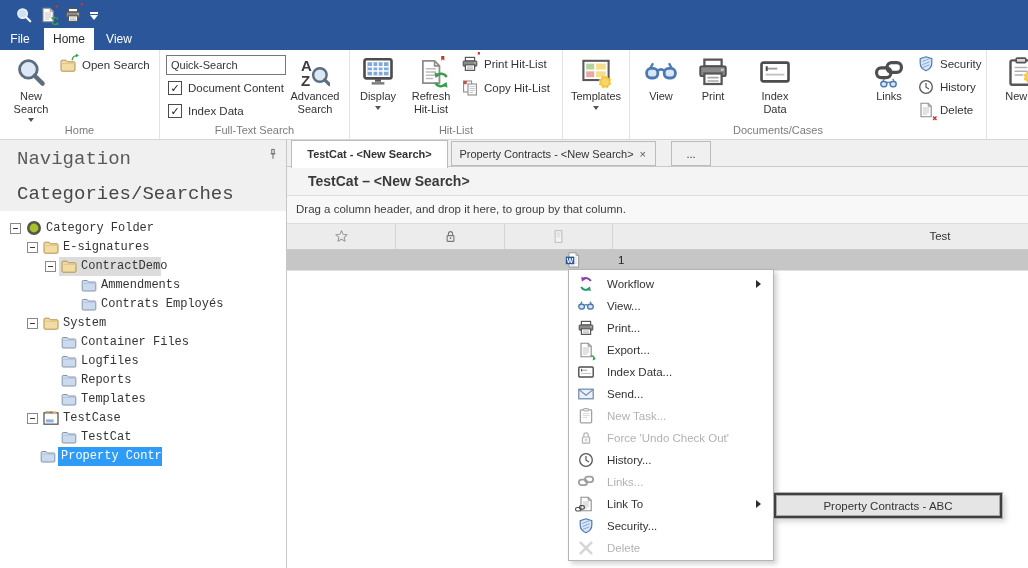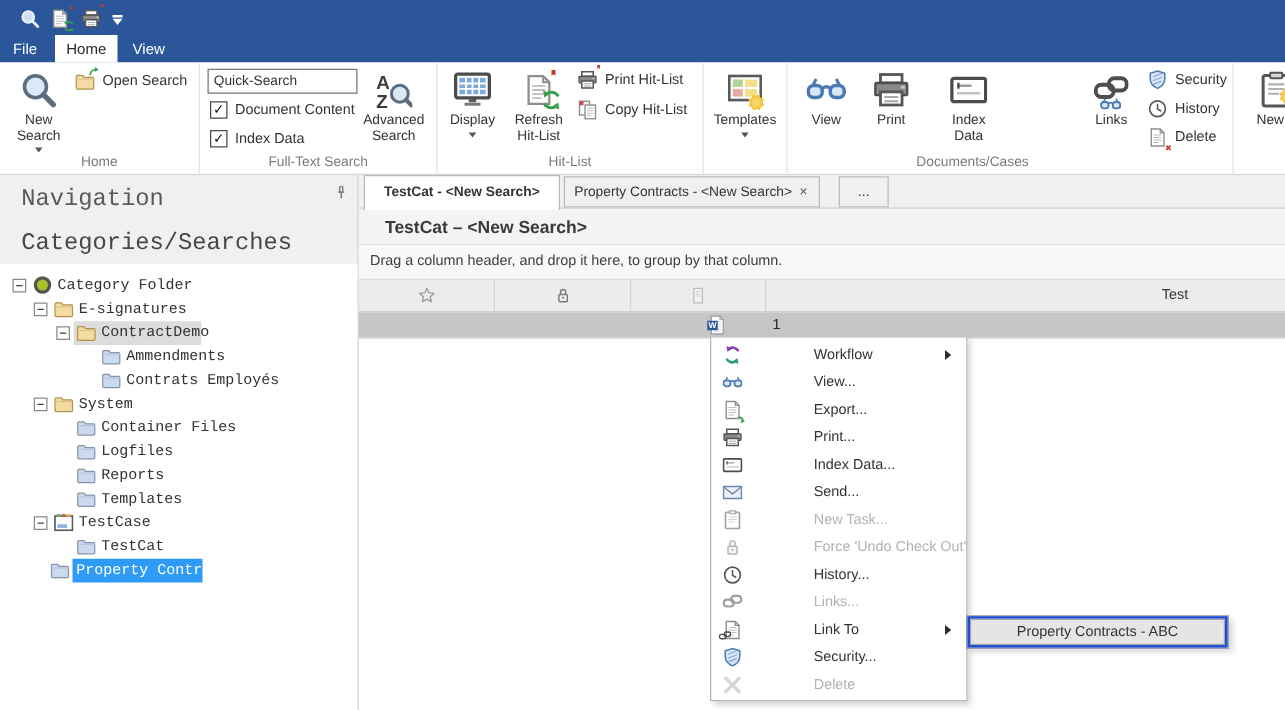--- a/index.html
+++ b/index.html
@@ -69,34 +69,34 @@
   .hcell svg{width:15px;height:15px;display:block;}
   #testheader{position:absolute;left:327px;top:0;line-height:25px;font-size:11.5px;color:#333;transform:translateX(-50%);}
   #gridrow{position:absolute;left:0;top:110px;width:741px;height:21px;background:#c6c6c6;border-bottom:1px solid #e2e2e2;box-sizing:border-box;}
   #rowicon{position:absolute;left:278px;top:2px;width:16px;height:16px;}
   #rowicon svg{width:16px;height:16px;display:block;}
   #rowval{position:absolute;left:331px;top:0;line-height:20px;font-size:11.5px;color:#222;}
 
   
   #ctxmenu{position:absolute;left:568px;top:269px;width:206px;height:292px;background:#fff;border:1px solid #b5b5b5;
     box-sizing:border-box;box-shadow:3px 3px 5px rgba(0,0,0,.18);padding-top:3px;z-index:10;}
-  .mi{height:22px;display:flex;align-items:center;position:relative;padding-left:9px;gap:44px;}
+  .mi{height:22px;display:flex;align-items:center;position:relative;padding-left:9px;}
   .mic{width:16px;height:16px;margin-right:13px;position:relative;flex:none;}
   .mic svg{width:16px;height:16px;display:block;}
   .mic .mbadge{position:absolute;width:10px;height:10px;left:-3px;bottom:-2px;}
   .mic .mbadge svg{width:10px;height:10px;}
   .mic .mbadge2{position:absolute;width:11px;height:11px;right:-4px;bottom:-3px;}
   .mic .mbadge2 svg{width:11px;height:11px;}
   .mlabel{font-size:11.5px;color:#333;white-space:nowrap;}
   .mi.dis .mlabel{color:#b2b2b2;}
   .mi.dis .mic{filter:grayscale(1) opacity(.55);}
   .marrow{position:absolute;right:8px;top:7px;width:0;height:0;border:4px solid transparent;border-left:5px solid #2d2d2d;}
 
   
-  #submenu{position:absolute;left:773px;top:492px;width:210px;height:27px;background:#1d4ed8;border:1px solid #b0b0b0;
+  #submenu{position:absolute;left:773px;top:492px;width:230px;height:27px;background:#404040;border:1px solid #b0b0b0;
     box-sizing:border-box;box-shadow:3px 3px 5px rgba(0,0,0,.15);z-index:11;padding:2px;}
   #submenuitem{height:21px;background:#e5e5e5;border:1px solid #a8a8a8;box-sizing:border-box;display:flex;
     align-items:center;justify-content:center;font-size:11.5px;color:#333;}
 </style>
 </head>
 <body>
 
 <svg width="0" height="0" style="position:absolute">
 <defs>
 <symbol id="s-mag" viewBox="0 0 16 16">
@@ -696,37 +696,37 @@
       <span class="mic">
           <svg viewBox="0 0 16 16">
             <use href="#s-glasses"></use>
           </svg>
         </span>
       <span class="mlabel">View...</span>
     </div>
     <div class="mi">
       <span class="mic">
           <svg viewBox="0 0 16 16">
+            <use href="#s-printer"></use>
+          </svg>
+        </span>
+      <span class="mlabel">Print...</span>
+    </div>
+    <div class="mi">
+      <span class="mic">
+          <svg viewBox="0 0 16 16">
             <use href="#s-doc"></use>
           </svg>
         <span class="mbadge2">
             <svg viewBox="0 0 16 16">
               <use href="#s-exparrow"></use>
             </svg>
           </span>
         </span>
       <span class="mlabel">Export...</span>
-    </div>
-    <div class="mi">
-      <span class="mic">
-          <svg viewBox="0 0 16 16">
-            <use href="#s-printer"></use>
-          </svg>
-        </span>
-      <span class="mlabel">Print...</span>
     </div>
     <div class="mi">
       <span class="mic">
           <svg viewBox="0 0 16 16">
             <use href="#s-form"></use>
           </svg>
         </span>
       <span class="mlabel">Index Data...</span>
     </div>
     <div class="mi">

